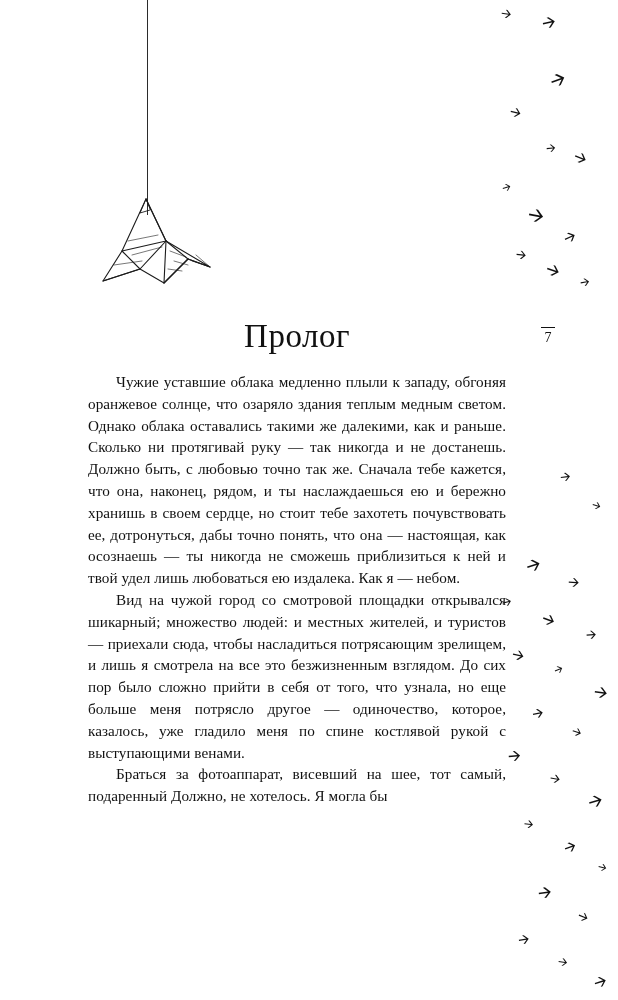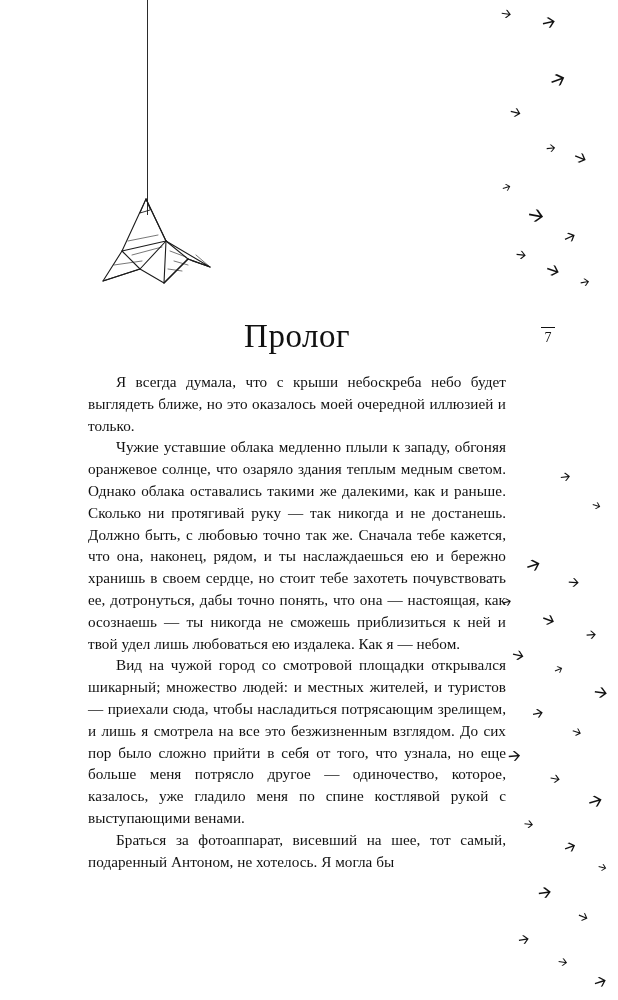--- a/index.html
+++ b/index.html
@@ -177,19 +177,18 @@
     <span class="bird" style="left:96px; top:974px; font-size:16px; transform:rotate(-18deg);">🡪</span>
   </div>
 
   <div class="folio">
     <span class="rule"></span>
     <span>7</span>
   </div>
 
   <div class="content">
     <h1 class="chapter-title">Пролог</h1>
-    <p class="para">Я всегда думала, что с крыши небоскреба небо будет выглядеть ближе, но это оказалось моей очередной иллюзией и только.</p>
     <p class="para">Чужие уставшие облака медленно плыли к западу, обгоняя оранжевое солнце, что озаряло здания теплым медным светом. Однако облака оставались такими же далекими, как и раньше. Сколько ни протягивай руку — так никогда и не достанешь. Должно быть, с любовью точно так же. Сначала тебе кажется, что она, наконец, рядом, и ты наслаждаешься ею и бережно хранишь в своем сердце, но стоит тебе захотеть почувствовать ее, дотронуться, дабы точно понять, что она — настоящая, как осознаешь — ты никогда не сможешь приблизиться к ней и твой удел лишь любоваться ею издалека. Как я — небом.</p>
     <p class="para">Вид на чужой город со смотровой площадки открывался шикарный; множество людей: и местных жителей, и туристов — приехали сюда, чтобы насладиться потрясающим зрелищем, и лишь я смотрела на все это безжизненным взглядом. До сих пор было сложно прийти в себя от того, что узнала, но еще больше меня потрясло другое — одиночество, которое, казалось, уже гладило меня по спине костлявой рукой с выступающими венами.</p>
-    <p class="para">Браться за фотоаппарат, висевший на шее, тот самый, подаренный Антоном, не хотелось. Я могла бы</p>
+    <p class="para">Браться за фотоаппарат, висевший на шее, тот самый, подаренный Должно, не хотелось. Я могла бы</p>
   </div>
 
 </div>
 
 </body></html>

